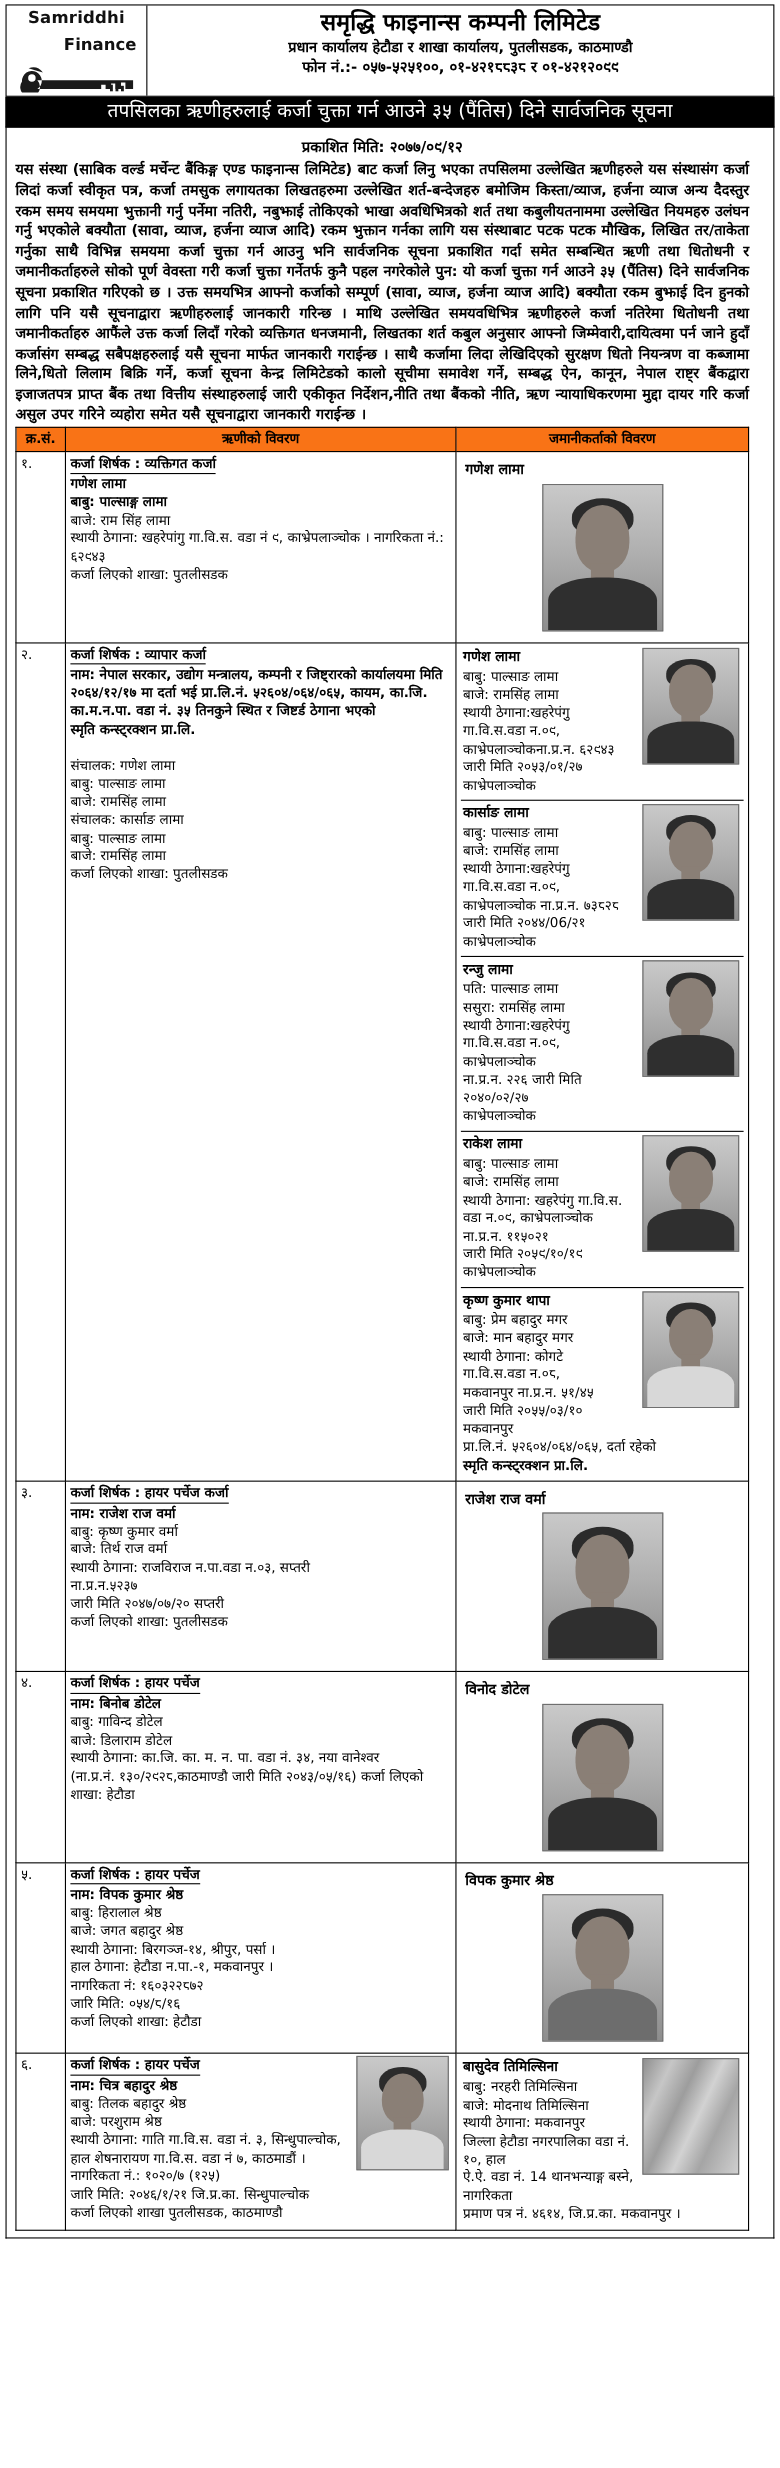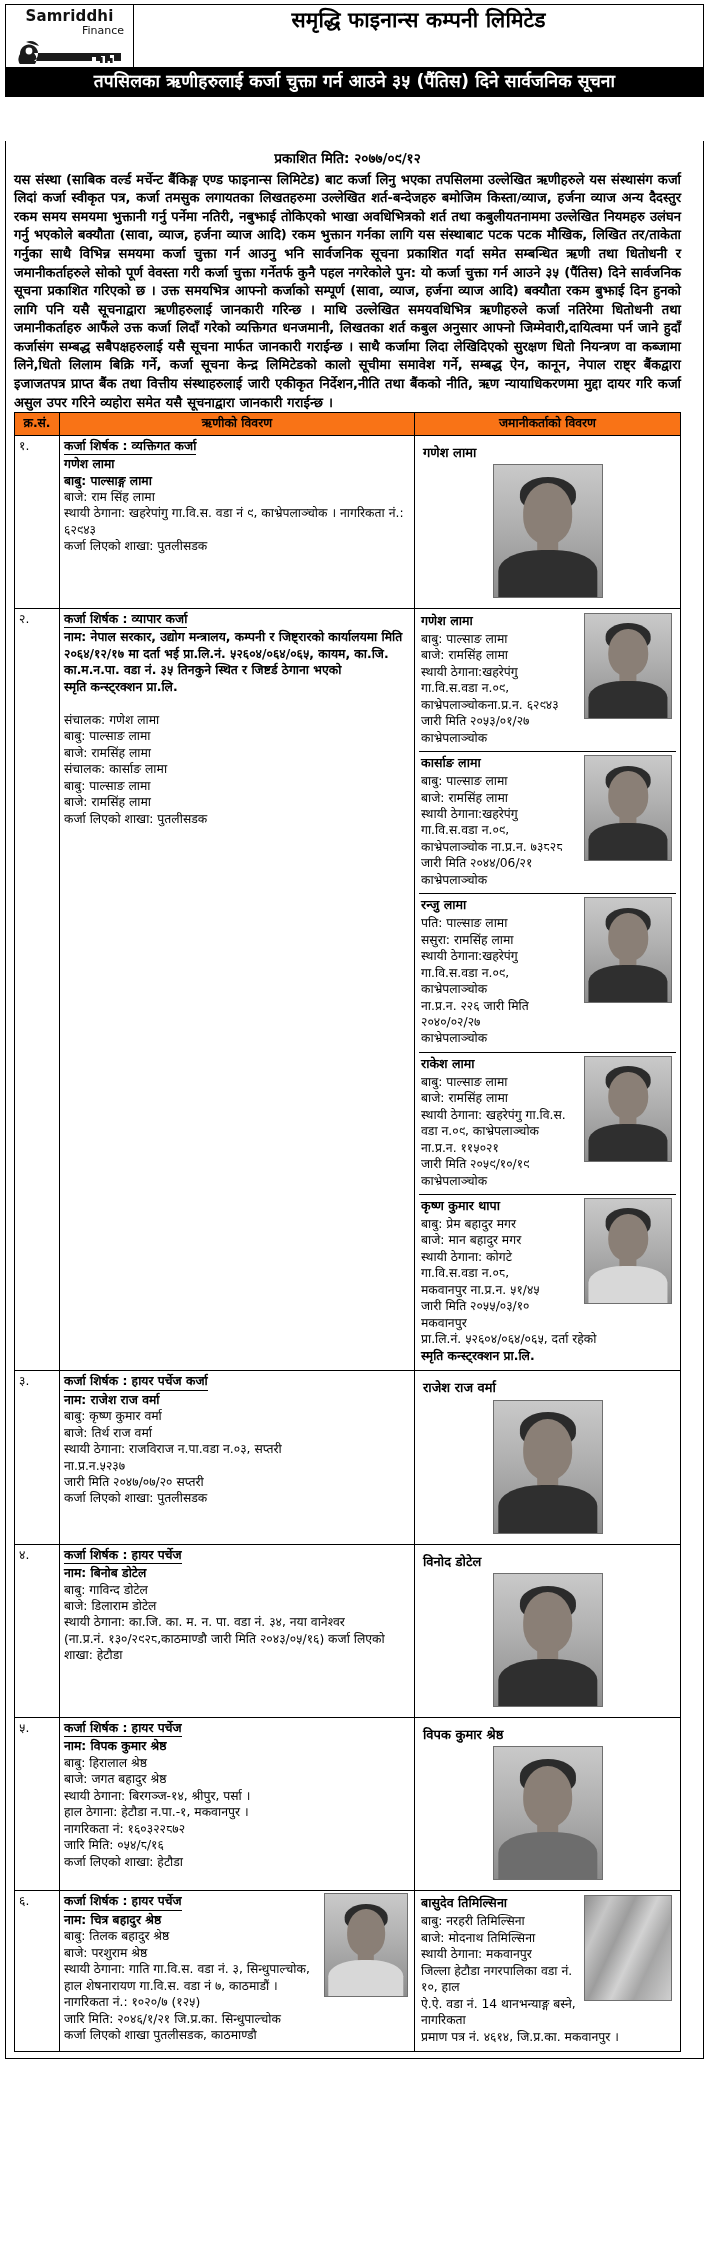--- a/index.html
+++ b/index.html
@@ -35,22 +35,22 @@
     justify-content:space-between;
   }
   .logo-word{
     font-size:15px;
     font-weight:bold;
     letter-spacing:.2px;
     line-height:1.05;
     color:#111;
   }
   .logo-sub{
-    font-size:11px;
-    font-weight:normal;
+    font-size:15px;
+    font-weight:bold;
     align-self:flex-end;
     margin-right:6px;
     margin-top:-1px;
     color:#111;
     margin-left:40px;
   }
   .logo-mark{
     margin-top:1px;
     width:112px;
     height:26px;
@@ -76,33 +76,32 @@
     font-size:13.6px;
     font-weight:bold;
     line-height:1.3;
     margin-top:1px;
   }
   .banner{
     background:#000;
     color:#fff;
     text-align:center;
     font-size:17.4px;
-    font-weight:bold;
+    font-weight:normal;
     padding:3px 2px 4px 2px;
     line-height:1.2;
     border:1.5px solid #000;
     border-top:none;
     letter-spacing:.1px;
   }
   
   .bodybox{
     border:1.5px solid #000;
     border-top:none;
     padding:4px 22px 6px 8px;
-    margin-top:44px;
   }
   .pubdate{
     text-align:center;
     font-weight:bold;
     font-size:13.6px;
     margin:3px 0 4px 0;
   }
   .para{
     font-size:13.1px;
     line-height:1.42;
@@ -225,20 +224,22 @@
         <path d="M6 16 a9 9 0 1 1 14 7 h58 v-4 h4 v4 h5 v-5 h4 v5 h5 v-6 h4 v6 h7 v-8 h-87 a9 9 0 1 1 -14 1 z" fill="#1b1b1b"></path>
         <circle cx="15" cy="13" r="3.4" fill="#ffffff"></circle>
         <path d="M12 4 q8 -3 13 4 q-7 -2 -13 -4 z" fill="#1b1b1b"></path>
         <rect x="86" y="19" width="2.6" height="6" fill="#1b1b1b"></rect>
         <rect x="91" y="17" width="2.6" height="8" fill="#1b1b1b"></rect>
         <rect x="96" y="20" width="2.6" height="5" fill="#1b1b1b"></rect>
       </svg>
     </div>
     <div class="head-text">
       <div class="co-name">समृद्धि फाइनान्स कम्पनी लिमिटेड</div>
+      <div class="co-office">प्रधान कार्यालय हेटौडा र शाखा कार्यालय, पुतलीसडक, काठमाण्डौ</div>
+      <div class="co-phone">फोन नं.:- ०५७-५२५१००, ०१-४२१८८३८ र ०१-४२१२०९९</div>
     </div>
   </div>
 
   <div class="banner">तपसिलका ऋणीहरुलाई कर्जा चुक्ता गर्न आउने ३५ (पैंतिस) दिने सार्वजनिक सूचना</div>
 
   <div class="bodybox">
     <div class="pubdate">प्रकाशित मिति: २०७७/०९/१२</div>
     <div class="para">यस संस्था (साबिक वर्ल्ड मर्चेन्ट बैंकिङ्ग एण्ड फाइनान्स लिमिटेड) बाट कर्जा लिनु भएका तपसिलमा उल्लेखित ऋणीहरुले यस संस्थासंग कर्जा लिदां कर्जा स्वीकृत पत्र, कर्जा तमसुक लगायतका लिखतहरुमा उल्लेखित शर्त-बन्देजहरु बमोजिम किस्ता/व्याज, हर्जना व्याज अन्य दैदस्तुर रकम समय समयमा भुक्तानी गर्नु पर्नेमा नतिरी, नबुझाई तोकिएको भाखा अवधिभित्रको शर्त तथा कबुलीयतनाममा उल्लेखित नियमहरु उलंघन गर्नु भएकोले बक्यौता (सावा, व्याज, हर्जना व्याज आदि) रकम भुक्तान गर्नका लागि यस संस्थाबाट पटक पटक मौखिक, लिखित तर/ताकेता गर्नुका साथै विभिन्न समयमा कर्जा चुक्ता गर्न आउनु भनि सार्वजनिक सूचना प्रकाशित गर्दा समेत सम्बन्धित ऋणी तथा धितोधनी र जमानीकर्ताहरुले सोको पूर्ण वेवस्ता गरी कर्जा चुक्ता गर्नेतर्फ कुनै पहल नगरेकोले पुन: यो कर्जा चुक्ता गर्न आउने ३५ (पैंतिस) दिने सार्वजनिक सूचना प्रकाशित गरिएको छ । उक्त समयभित्र आफ्नो कर्जाको सम्पूर्ण (सावा, व्याज, हर्जना व्याज आदि) बक्यौता रकम बुझाई दिन हुनको लागि पनि यसै सूचनाद्वारा ऋणीहरुलाई जानकारी गरिन्छ । माथि उल्लेखित समयवधिभित्र ऋणीहरुले कर्जा नतिरेमा धितोधनी तथा जमानीकर्ताहरु आफैंले उक्त कर्जा लिदाँ गरेको व्यक्तिगत धनजमानी, लिखतका शर्त कबुल अनुसार आफ्नो जिम्मेवारी,दायित्वमा पर्न जाने हुदाँ कर्जासंग सम्बद्ध सबैपक्षहरुलाई यसै सूचना मार्फत जानकारी गराईन्छ । साथै कर्जामा लिदा लेखिदिएको सुरक्षण धितो नियन्त्रण वा कब्जामा लिने,धितो लिलाम बिक्रि गर्ने, कर्जा सूचना केन्द्र लिमिटेडको कालो सूचीमा समावेश गर्ने, सम्बद्ध ऐन, कानून, नेपाल राष्ट्र बैंकद्वारा इजाजतपत्र प्राप्त बैंक तथा वित्तीय संस्थाहरुलाई जारी एकीकृत निर्देशन,नीति तथा बैंकको नीति, ऋण न्यायाधिकरणमा मुद्दा दायर गरि कर्जा असुल उपर गरिने व्यहोरा समेत यसै सूचनाद्वारा जानकारी गराईन्छ ।</div>
 
 

